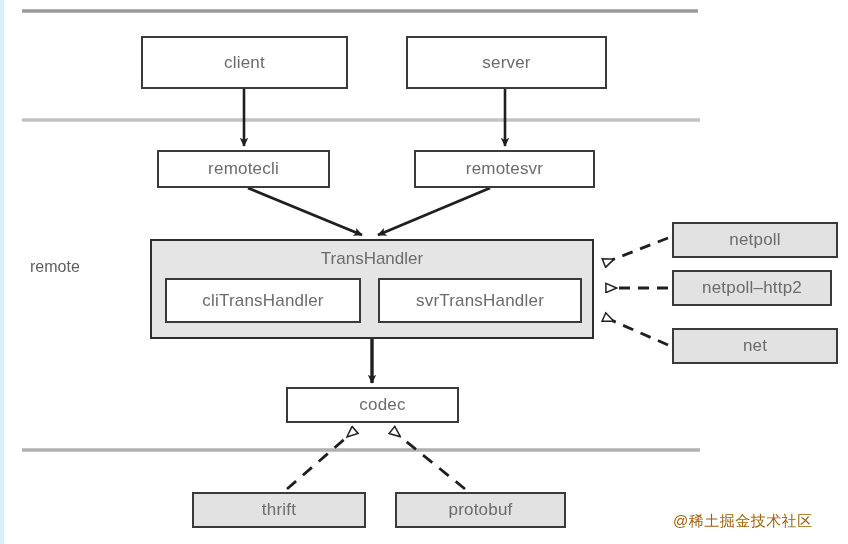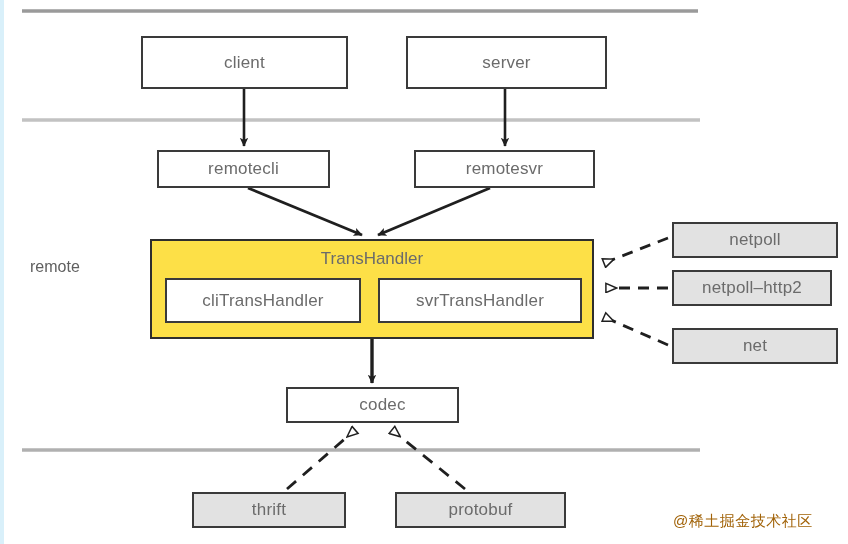--- a/index.html
+++ b/index.html
@@ -38,21 +38,21 @@
     font-size: 17px;
     letter-spacing: .2px;
     white-space: nowrap;
   }
   .node.white { background: #ffffff; }
   .node.gray  { background: #e2e2e2; }
   .group-box {
     position: absolute;
     box-sizing: border-box;
     border: 2px solid #2e2e2e;
-    background: #fde047;
+    background: #e5e5e5;
   }
   .group-title {
     position: absolute;
     width: 100%;
     text-align: center;
     top: 8px;
     color: #6b6b6b;
     font-size: 17px;
   }
   .plain-label {
@@ -130,19 +130,19 @@
   <div class="node white" style="left:165px; top:278px; width:196px; height:45px;">cliTransHandler</div>
 
   <div class="node white" style="left:286px; top:387px; width:173px; height:36px;padding-left:20px;">codec</div>
 
   <div class="node gray" style="left:672px; top:216px; width:166px; height:36px;margin-top:6px;">netpoll</div>
 
   <div class="node gray" style="left:672px; top:270px; width:160px; height:36px;">netpoll–http2</div>
 
   <div class="node gray" style="left:672px; top:328px; width:166px; height:36px;">net</div>
 
-  <div class="node gray" style="left:192px; top:492px; width:154px; height:36px;">thrift</div>
+  <div class="node gray" style="left:192px; top:492px; width:174px; height:36px;">thrift</div>
 
   <div class="node gray" style="left:395px; top:492px; width:171px; height:36px;">protobuf</div>
 
   <div class="watermark" style="left:673px; top:512px;">@稀土掘金技术社区</div>
 
 </div>
 
 </body></html>

